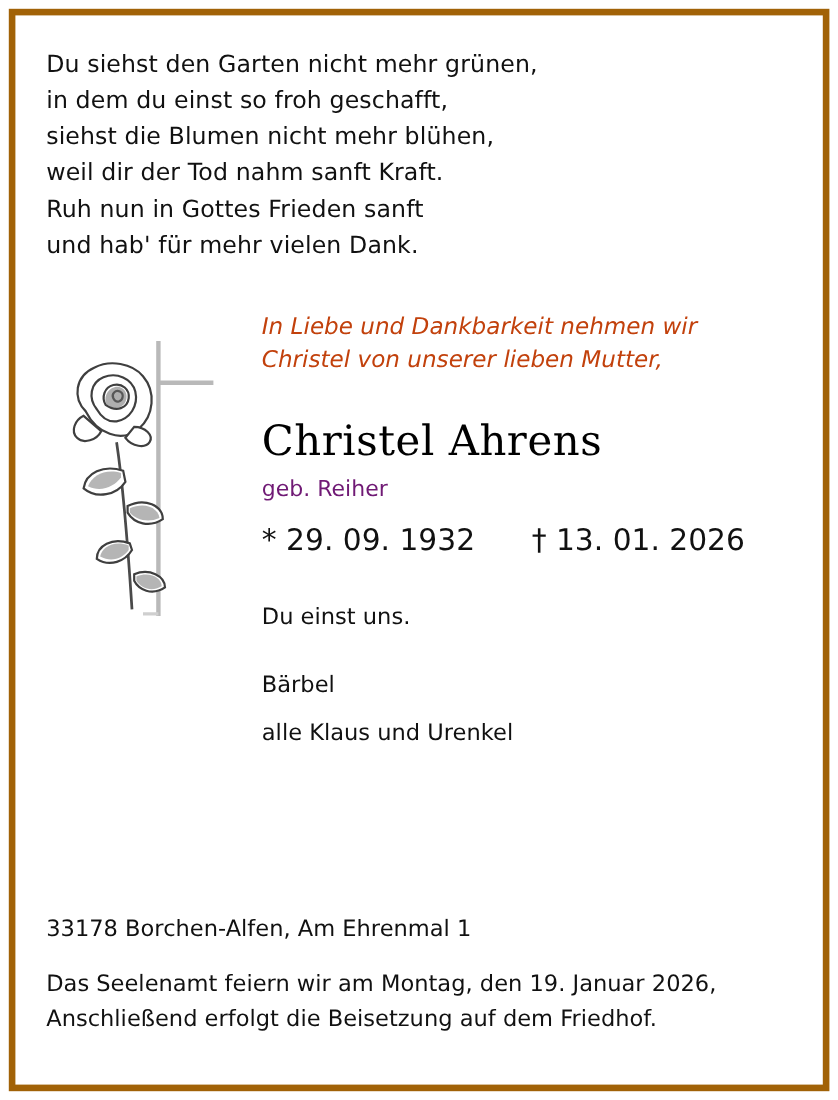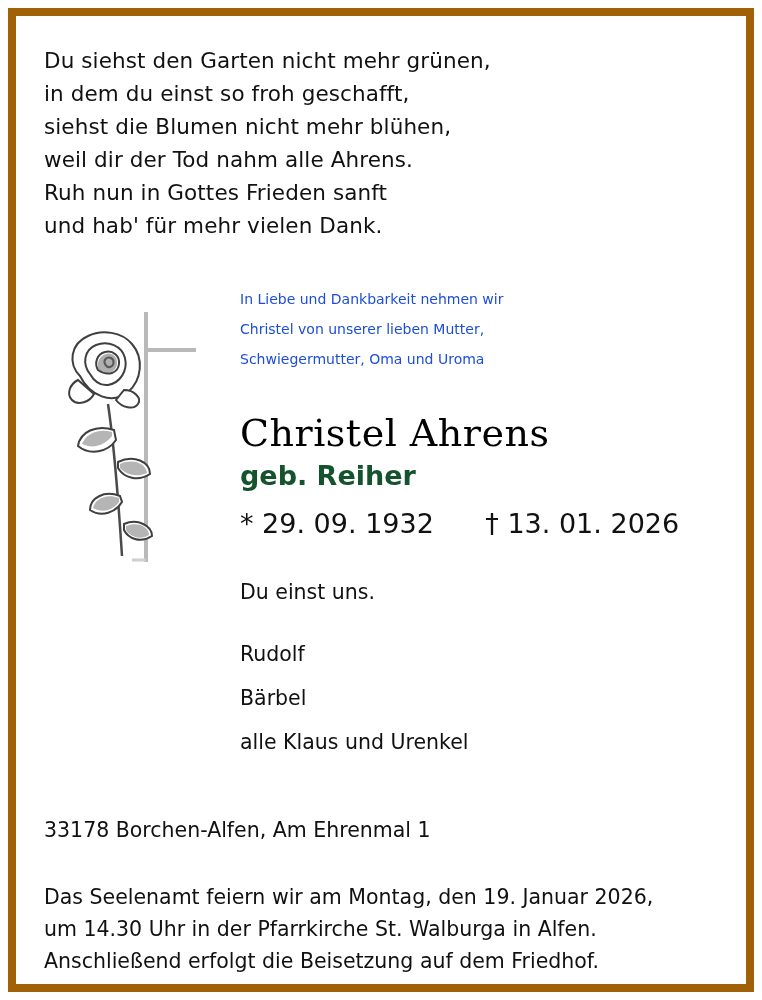--- a/index.html
+++ b/index.html
@@ -16,21 +16,21 @@
     font-family: "DejaVu Sans", sans-serif;
     color: #111111;
     overflow: hidden;
   }
   .frame {
     position: absolute;
     left: 8px;
     top: 8px;
     right: 8px;
     bottom: 8px;
-    border: 8px solid #a16207;
+    border: 6px solid #a16207;
     background: #ffffff;
     box-sizing: border-box;
   }
   .inner {
     position: absolute;
     left: 0; top: 0; right: 0; bottom: 0;
     padding: 22px 28px 18px 28px;
     box-sizing: border-box;
   }
 
@@ -59,41 +59,41 @@
     top: 0px;
     width: 180px;
     height: 290px;
   }
 
   .text-area {
     margin-left: 196px;
   }
 
   .intro .line {
-    font-size: 14px;
+    font-size: 21px;
     line-height: 30px;
-    color: #1d4ed8;
-    white-space: pre;
+    color: #c2410c;
+    white-space: pre;
+    font-style: italic;
   }
 
   .name {
     font-family: "DejaVu Serif", serif;
     font-size: 38px;
     line-height: 46px;
     letter-spacing: 0.5px;
     margin-top: 36px;
     color: #000;
     font-weight: 400;
   }
   .maiden {
-    font-size: 27px;
+    font-size: 20px;
     line-height: 28px;
     margin-top: 6px;
-    color: #14532d;
-    font-weight: bold;
+    color: #701a75;
   }
   .dates {
     font-size: 27px;
     line-height: 28px;
     margin-top: 20px;
     color: #111;
     white-space: pre;
   }
   .miss {
     font-size: 20.5px;
@@ -104,28 +104,28 @@
   .survivors {
     margin-top: 26px;
   }
   .survivors .line {
     font-size: 20.5px;
     line-height: 44px;
     color: #111;
   }
 
   .address {
-    margin-top: 32px;
+    margin-top: 48px;
     font-size: 20.5px;
     line-height: 28px;
     color: #111;
   }
 
   .service {
-    margin-top: 37px;
+    margin-top: 20px;
   }
   .service .line {
     font-size: 20.5px;
     line-height: 32px;
     color: #111;
     white-space: pre;
   }
 
   .rose-svg { display: block; }
 </style>
@@ -133,21 +133,21 @@
 <body>
 
 <div class="page">
   <div class="frame">
     <div class="inner">
 
       <div class="poem">
         <div class="line">Du siehst den Garten nicht mehr grünen,</div>
         <div class="line">in dem du einst so froh geschafft,</div>
         <div class="line">siehst die Blumen nicht mehr blühen,</div>
-        <div class="line">weil dir der Tod nahm alle Ahrens.</div>
+        <div class="line">weil dir der Tod nahm sanft Kraft.</div>
         <div class="line">Ruh nun in Gottes Frieden sanft</div>
         <div class="line">und hab' für mehr vielen Dank.</div>
       </div>
 
       <div class="middle">
 
         <div class="rose-area">
           <svg class="rose-svg" width="180" height="290" viewBox="0 0 180 290" xmlns="http://www.w3.org/2000/svg" aria-hidden="true">
 
             <g stroke="#b9b9b9" stroke-width="4" fill="none">
@@ -189,40 +189,37 @@
               <path d="M69 214 C 56 209, 45 215, 43 224 C 54 230, 64 225, 69 218 Z"></path>
               <path d="M76 242 C 88 237, 99 243, 99 251 C 89 257, 80 252, 76 246 Z"></path>
             </g>
           </svg>
         </div>
 
         <div class="text-area">
           <div class="intro">
             <div class="line">In Liebe und Dankbarkeit nehmen wir</div>
             <div class="line">Christel von unserer lieben Mutter,</div>
-            <div class="line">Schwiegermutter, Oma und Uroma</div>
           </div>
 
           <div class="name">Christel Ahrens</div>
           <div class="maiden">geb. Reiher</div>
           <div class="dates">* 29. 09. 1932      † 13. 01. 2026</div>
 
           <div class="miss">Du einst uns.</div>
 
           <div class="survivors">
-            <div class="line">Rudolf</div>
             <div class="line">Bärbel</div>
             <div class="line">alle Klaus und Urenkel</div>
           </div>
         </div>
       </div>
 
       <div class="address">33178 Borchen-Alfen, Am Ehrenmal 1</div>
 
       <div class="service">
         <div class="line">Das Seelenamt feiern wir am Montag, den 19. Januar 2026,</div>
-        <div class="line">um 14.30 Uhr in der Pfarrkirche St. Walburga in Alfen.</div>
         <div class="line">Anschließend erfolgt die Beisetzung auf dem Friedhof.</div>
       </div>
 
     </div>
   </div>
 </div>
 
 </body></html>

